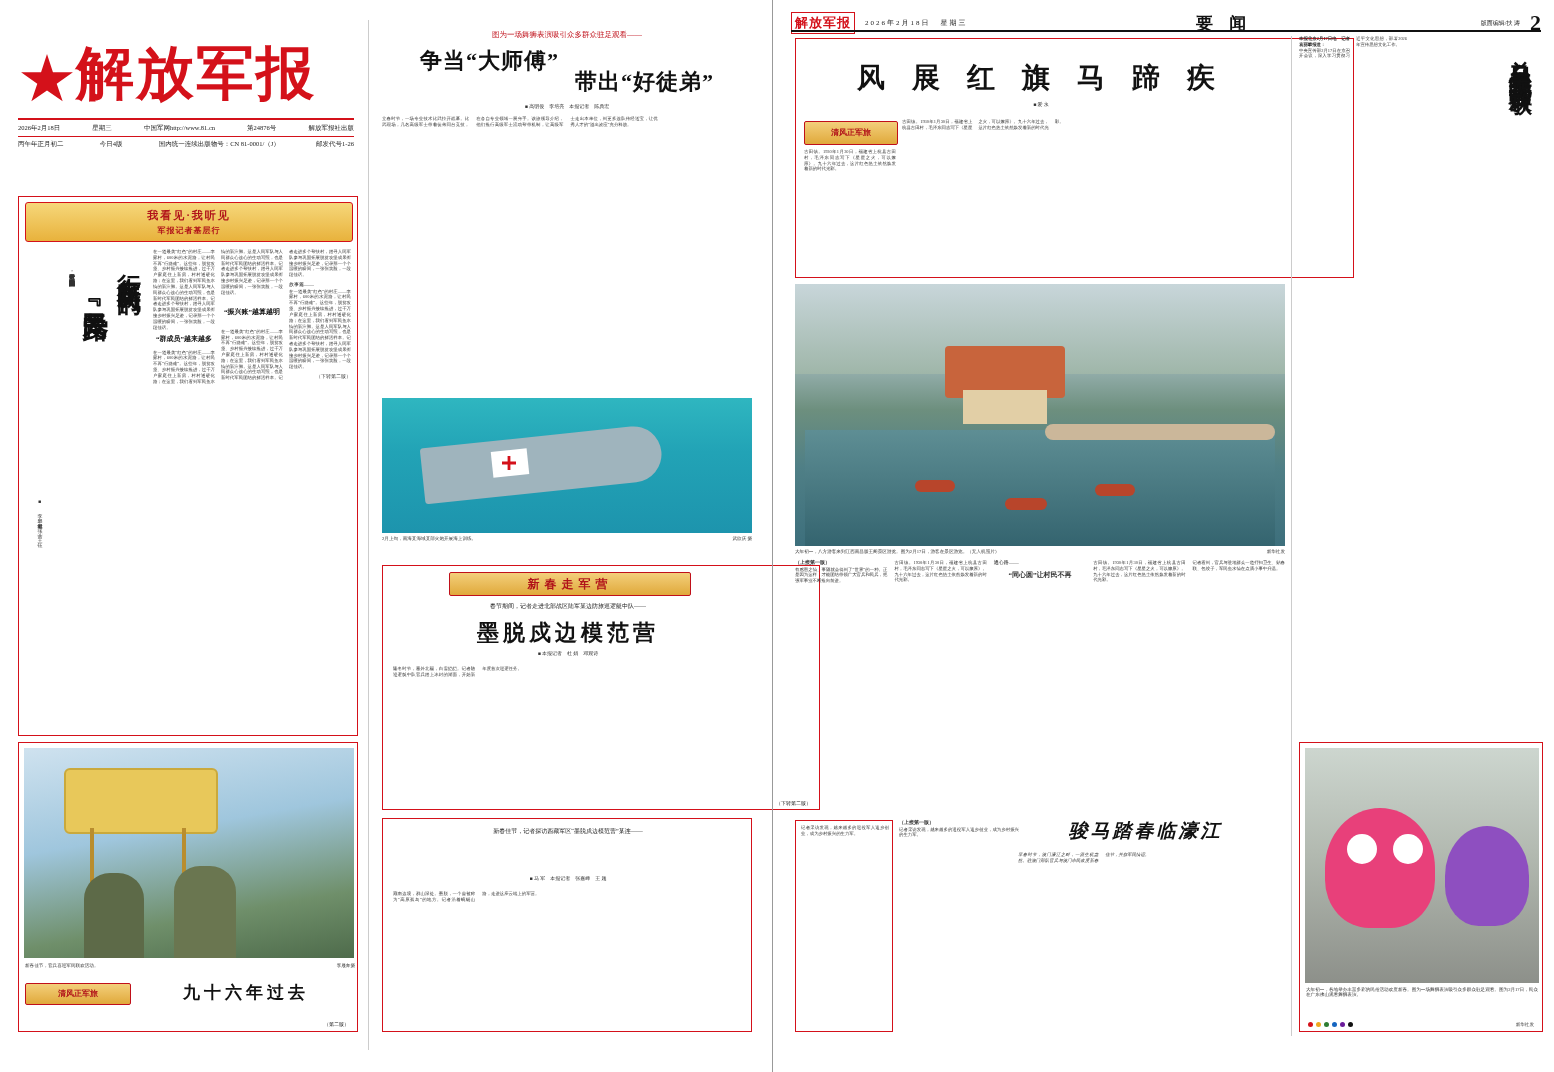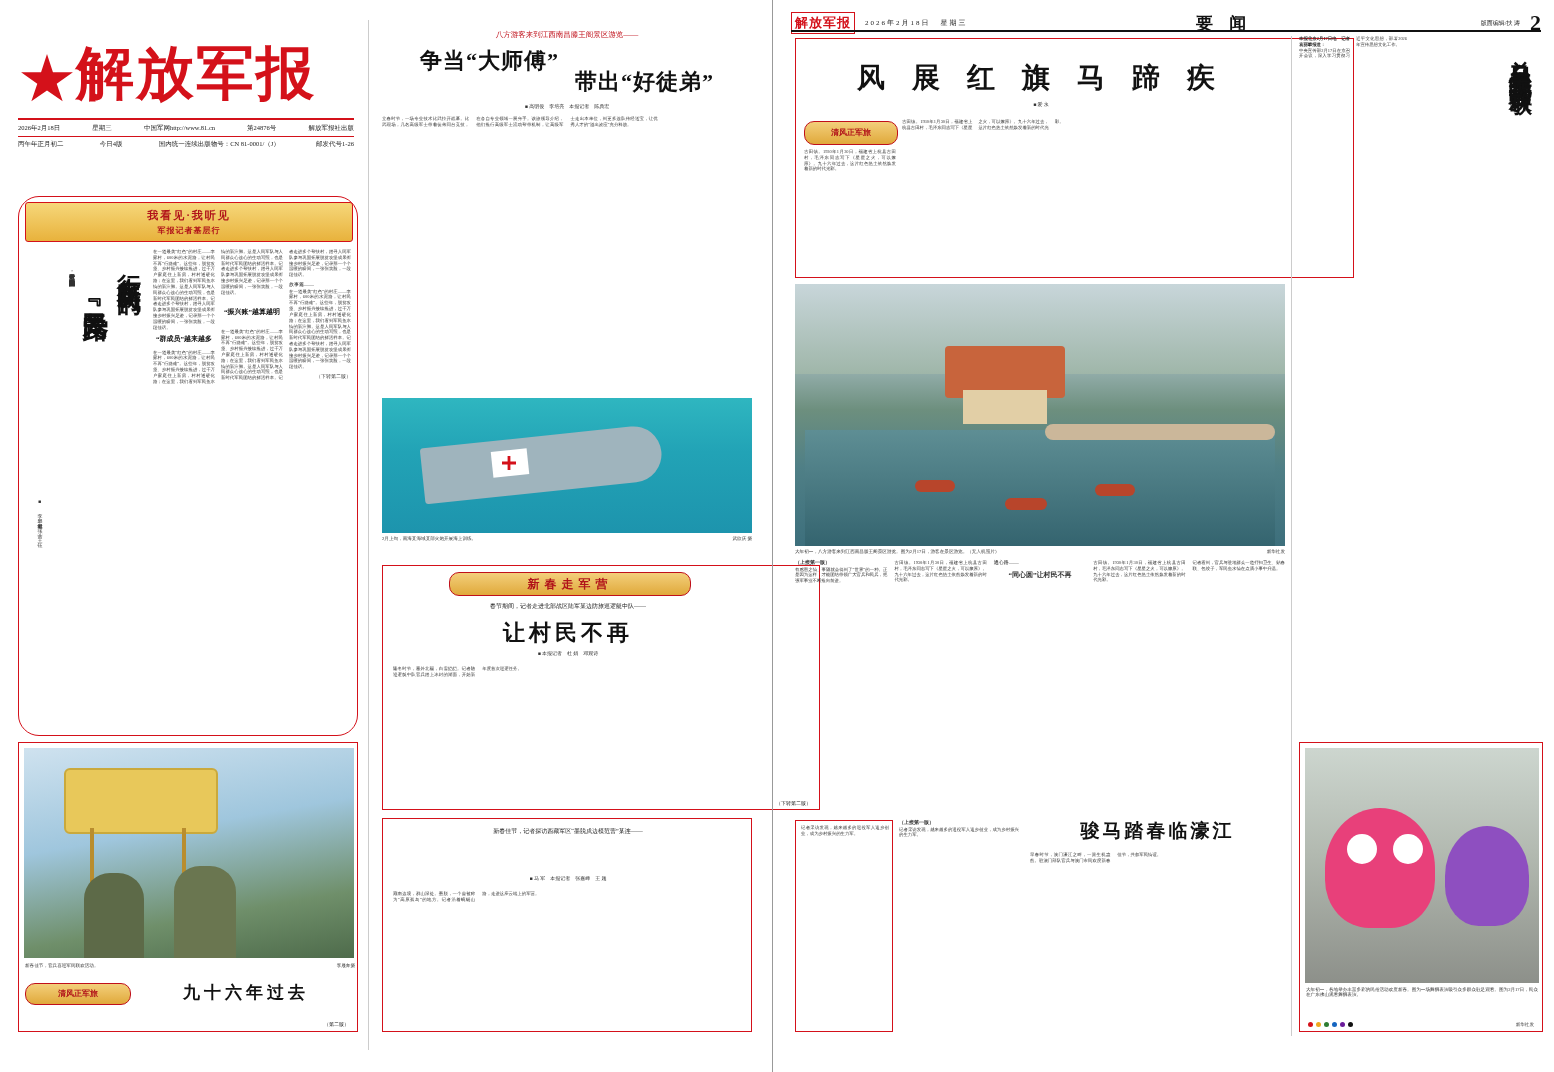--- a/index.html
+++ b/index.html
@@ -173,21 +173,21 @@
     position: absolute;
     width: 1px;
     background: #ccc;
   }
   .seal {
     background: linear-gradient(#f3cf7b, #e0a93b);
     border: 1px solid #c0101a;
     color: #b1131a;
     font-weight: bold;
     text-align: center;
-    border-radius: 10px;
+    border-radius: 2px;
   }
   .sub-hd {
     font-size: 6px;
     color: #222;
     text-align: center;
   }
   .dotrow {
     display: flex;
     gap: 3px;
     align-items: center;
@@ -215,21 +215,21 @@
         <span>解放军报社出版</span>
       </div>
       <div class="masthead-meta2">
         <span>丙午年正月初二</span>
         <span>今日4版</span>
         <span>国内统一连续出版物号：CN 81-0001/（J）</span>
         <span>邮发代号1-26</span>
       </div>
     </div>
 
-    <div class="redbox" style="left:18px; top:196px; width:340px; height:540px;border-radius:21px;">
+    <div class="redbox" style="left:18px; top:196px; width:340px; height:540px;">
 
       <div class="banner-red" style="position:absolute; left:6px; top:5px; width:326px; height:38px; display:flex; flex-direction:column; justify-content:center; border-radius:3px;">
         <div style="font-size:11px; letter-spacing:2px;">我看见·我听见</div>
         <div style="font-size:8px; letter-spacing:1px; margin-top:2px;">军报记者基层行</div>
       </div>
 
       <div style="position:absolute; left:8px; top:52px; width:120px; height:470px;">
         <div class="vert" style="position:absolute; right:6px; top:6px; font-size:24px; font-weight:bold; letter-spacing:3px; line-height:1.05;">行走在新时代的</div>
         <div class="vert" style="position:absolute; right:34px; top:40px; font-size:26px; font-weight:bold; color:#111; letter-spacing:2px;">『爱民路』</div>
         <div class="vert tiny-v" style="position:absolute; right:70px; top:20px; height:330px; font-size:6px; line-height:1.7;">记者走进多个帮扶村，踏寻人民军队参与巩固拓展脱贫攻坚成果衔接乡村振兴足迹</div>
@@ -261,21 +261,21 @@
         <span>李晟奔摄</span>
       </div>
       <div class="seal" style="position:absolute; left:6px; top:240px; width:104px; height:20px; font-size:8px; line-height:20px;">清风正军旅</div>
       <div style="position:absolute; left:120px; top:238px; width:214px; text-align:center; font-size:17px; font-weight:bold; letter-spacing:4px;">九十六年过去</div>
       <div style="position:absolute; right:8px; bottom:4px; font-size:5px;">（第二版）</div>
     </div>
 
     <div class="col-sep" style="left:368px; top:20px; height:1030px;"></div>
 
     <div style="position:absolute; left:382px; top:30px; width:370px;">
-      <div style="font-size:7.5px; color:#c0101a; text-align:center;">八方游客来到江西南昌滕王阁景区游览——</div>
+      <div style="font-size:7.5px; color:#c0101a; text-align:center;">图为一场舞狮表演吸引众多群众驻足观看——</div>
       <div style="display:flex; justify-content:center; gap:16px; margin-top:6px;">
         <div style="font-size:22px; font-weight:bold; letter-spacing:1px;">争当“大师傅”</div>
         <div style="font-size:22px; font-weight:bold; letter-spacing:1px;margin-top:21px;">带出“好徒弟”</div>
       </div>
       <div class="byline" style="margin-top:6px;">■ 高明俊　李培亮　本报记者　陈典宏</div>
       <div class="tiny" style="margin-top:7px; column-count:4; column-gap:7px; height:320px;">立春时节，一场专业技术比武拉开战幕。比武现场，几名高级军士带着徒弟同台竞技，在各自专业领域一展身手。该旅领导介绍，他们推行高级军士流动帮带机制，让高级军士走出本单位，到更多连队传经送宝，让优秀人才的“溢出效应”充分释放。</div>
     </div>
 
     <div style="position:absolute; left:382px; top:398px; width:370px;">
       <div class="photo" style="width:370px; height:135px; background:linear-gradient(180deg,#2fb6c0 0%,#22a3b6 40%,#1d94ad 100%);">
@@ -285,21 +285,21 @@
       </div>
       <div class="cap" style="margin-top:3px; display:flex; justify-content:space-between;">
         <span>2月上旬，南海某海域某部火炮开展海上训练。</span>
         <span>武欣庆 摄</span>
       </div>
     </div>
 
     <div class="redbox" style="left:382px; top:565px; width:438px; height:245px;">
       <div class="seal" style="position:absolute; left:66px; top:6px; width:240px; height:22px; font-size:12px; line-height:22px; letter-spacing:5px;">新春走军营</div>
       <div class="sub-hd" style="position:absolute; left:10px; top:36px; width:350px;">春节期间，记者走进北部战区陆军某边防旅巡逻艇中队——</div>
-      <div style="position:absolute; left:10px; top:52px; width:350px; text-align:center; font-size:22px; font-weight:bold; letter-spacing:4px;">让村民不再</div>
+      <div style="position:absolute; left:10px; top:52px; width:350px; text-align:center; font-size:22px; font-weight:bold; letter-spacing:4px;">墨脱戍边模范营</div>
       <div class="byline" style="position:absolute; left:10px; top:84px; width:350px;">■ 本报记者　杜 娟　邓观诗</div>
       <div class="tiny" style="position:absolute; left:10px; top:100px; width:350px; height:125px; column-count:4; column-gap:7px;">隆冬时节，塞外北疆，白雪皑皑。记者随巡逻艇中队官兵踏上冰封的湖面，开始新年度首次巡逻任务。</div>
       <div style="position:absolute; right:8px; bottom:3px; font-size:5px;">（下转第二版）</div>
     </div>
 
     <div class="redbox" style="left:382px; top:818px; width:370px; height:214px;">
       <div class="sub-hd" style="position:absolute; left:10px; top:8px; width:350px;">新春佳节，记者探访西藏军区“墨脱戍边模范营”某连——</div>
       <div class="byline" style="position:absolute; left:10px; top:56px; width:350px;">■ 马 军　本报记者　张嘉峰　王 越</div>
       <div class="tiny" style="position:absolute; left:10px; top:72px; width:350px; height:132px; column-count:4; column-gap:7px;">藏南边境，群山深处。墨脱，一个曾被称为“高原孤岛”的地方。记者沿着蜿蜒山路，走进这座云端上的军营。</div>
     </div>
@@ -360,21 +360,21 @@
 
     <div class="redbox" style="left:20px; top:820px; width:98px; height:212px;">
       <div class="tiny" style="position:absolute; left:5px; top:4px; width:88px; height:200px;">记者采访发现，越来越多的退役军人返乡创业，成为乡村振兴的生力军。</div>
     </div>
 
     <div style="position:absolute; left:124px; top:820px; width:120px; height:212px;" class="tiny">
       <div style="font-weight:bold; font-size:5px;">（上接第一版）</div>
       <div>记者采访发现，越来越多的退役军人返乡创业，成为乡村振兴的生力军。</div>
     </div>
 
-    <div style="position:absolute; left:255px; top:818px; width:255px;">
+    <div style="position:absolute; left:243px; top:818px; width:255px;font-style:italic;">
       <div style="text-align:center; font-size:19px; font-weight:bold; letter-spacing:3px;">骏马踏春临濠江</div>
       <div class="tiny" style="margin-top:8px; column-count:3; column-gap:7px; height:195px;">早春时节，澳门濠江之畔，一派生机盎然。驻澳门部队官兵与澳门市民欢度新春佳节，共叙军民情谊。</div>
     </div>
 
     <div class="col-sep" style="left:516px; top:36px; height:1000px;"></div>
 
     <div style="position:absolute; left:524px; top:36px; width:244px; height:330px;">
       <div class="tiny" style="position:absolute; left:0; top:0; width:108px; height:320px; column-count:2; column-gap:6px;">
         <div style="font-weight:bold;">本报北京2月17日电　记者袁丽攀报道：</div>
         <div>中央宣传部2月17日在京召开会议，深入学习贯彻习近平文化思想，部署2026年宣传思想文化工作。</div>

